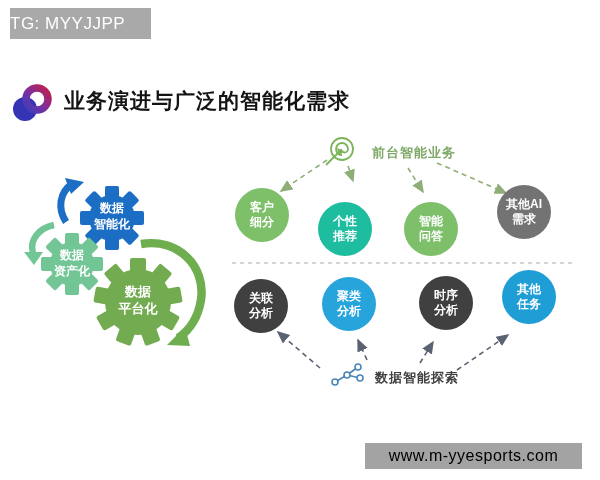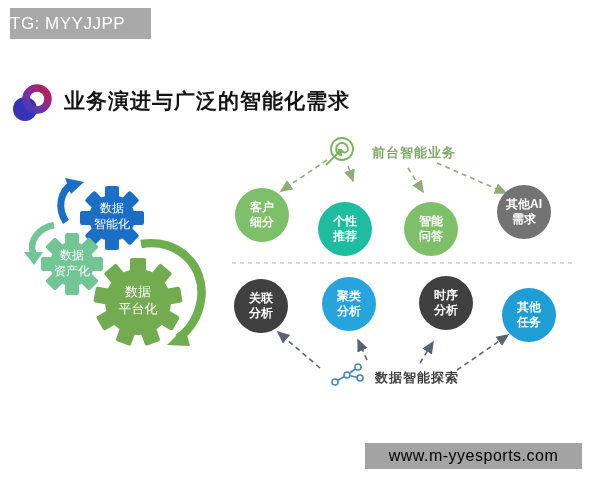--- a/index.html
+++ b/index.html
@@ -17,21 +17,21 @@
   .logo{position:absolute;left:12px;top:82px;}
   .page-title{
     position:absolute;left:64px;top:87px;margin:0;
     font-size:21px;font-weight:bold;color:#141414;letter-spacing:1px;
   }
   
   .gears{position:absolute;left:10px;top:160px;width:210px;height:210px;}
   .gears svg{position:absolute;left:0;top:0;}
   .gear-label{
     position:absolute;transform:translate(-50%,-50%);
-    color:#ffffff;font-size:12px;font-weight:400;text-align:center;
+    color:#ffffff;font-size:12px;font-weight:700;text-align:center;
     white-space:pre-line;line-height:1.3;width:90px;
   }
   .gear-label.big{font-size:13px;}
   
   .flow{position:absolute;left:220px;top:125px;width:370px;height:280px;}
   .flow svg.wires{position:absolute;left:0;top:0;}
   .bubble{
     position:absolute;width:54px;height:54px;border-radius:50%;
     display:flex;align-items:center;justify-content:center;
     color:#ffffff;font-size:12px;font-weight:600;text-align:center;
@@ -200,19 +200,19 @@
 问答</div>
     <div class="bubble c-teal2" style="left:277px;top:60px;">其他AI
 需求</div>
 
     <div class="bubble c-dblue" style="left:14px;top:154px;">关联
 分析</div>
     <div class="bubble c-lblue" style="left:102px;top:152px;">聚类
 分析</div>
     <div class="bubble c-dblue" style="left:199px;top:151px;">时序
 分析</div>
-    <div class="bubble c-lblue2" style="left:282px;top:163px;text-align:center;">其他
+    <div class="bubble c-lblue2" style="left:282px;top:145px;text-align:center;">其他
 任务</div>
   </div>
 
   <div class="site-banner">www.m-yyesports.com</div>
 
 </div>
 
 </body></html>

